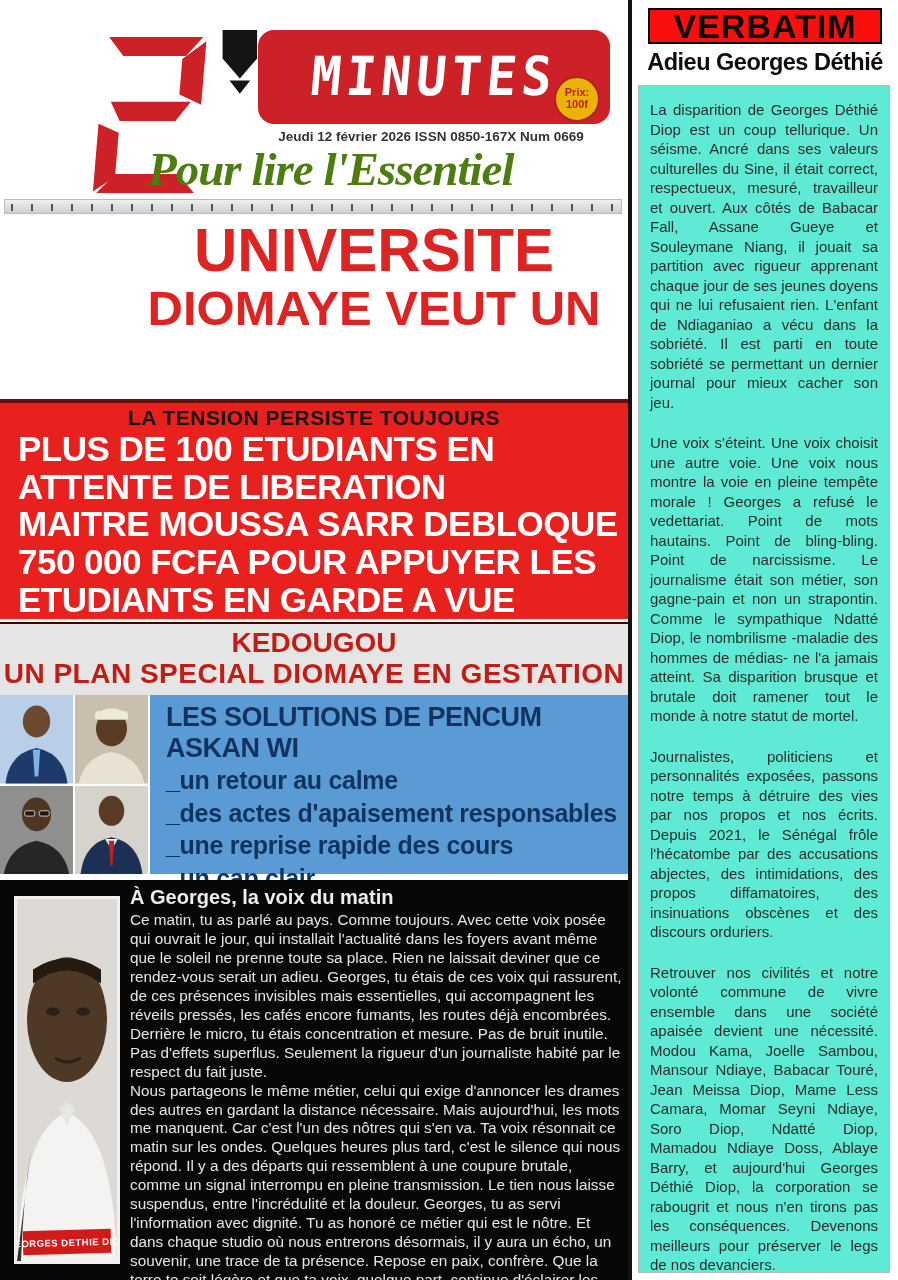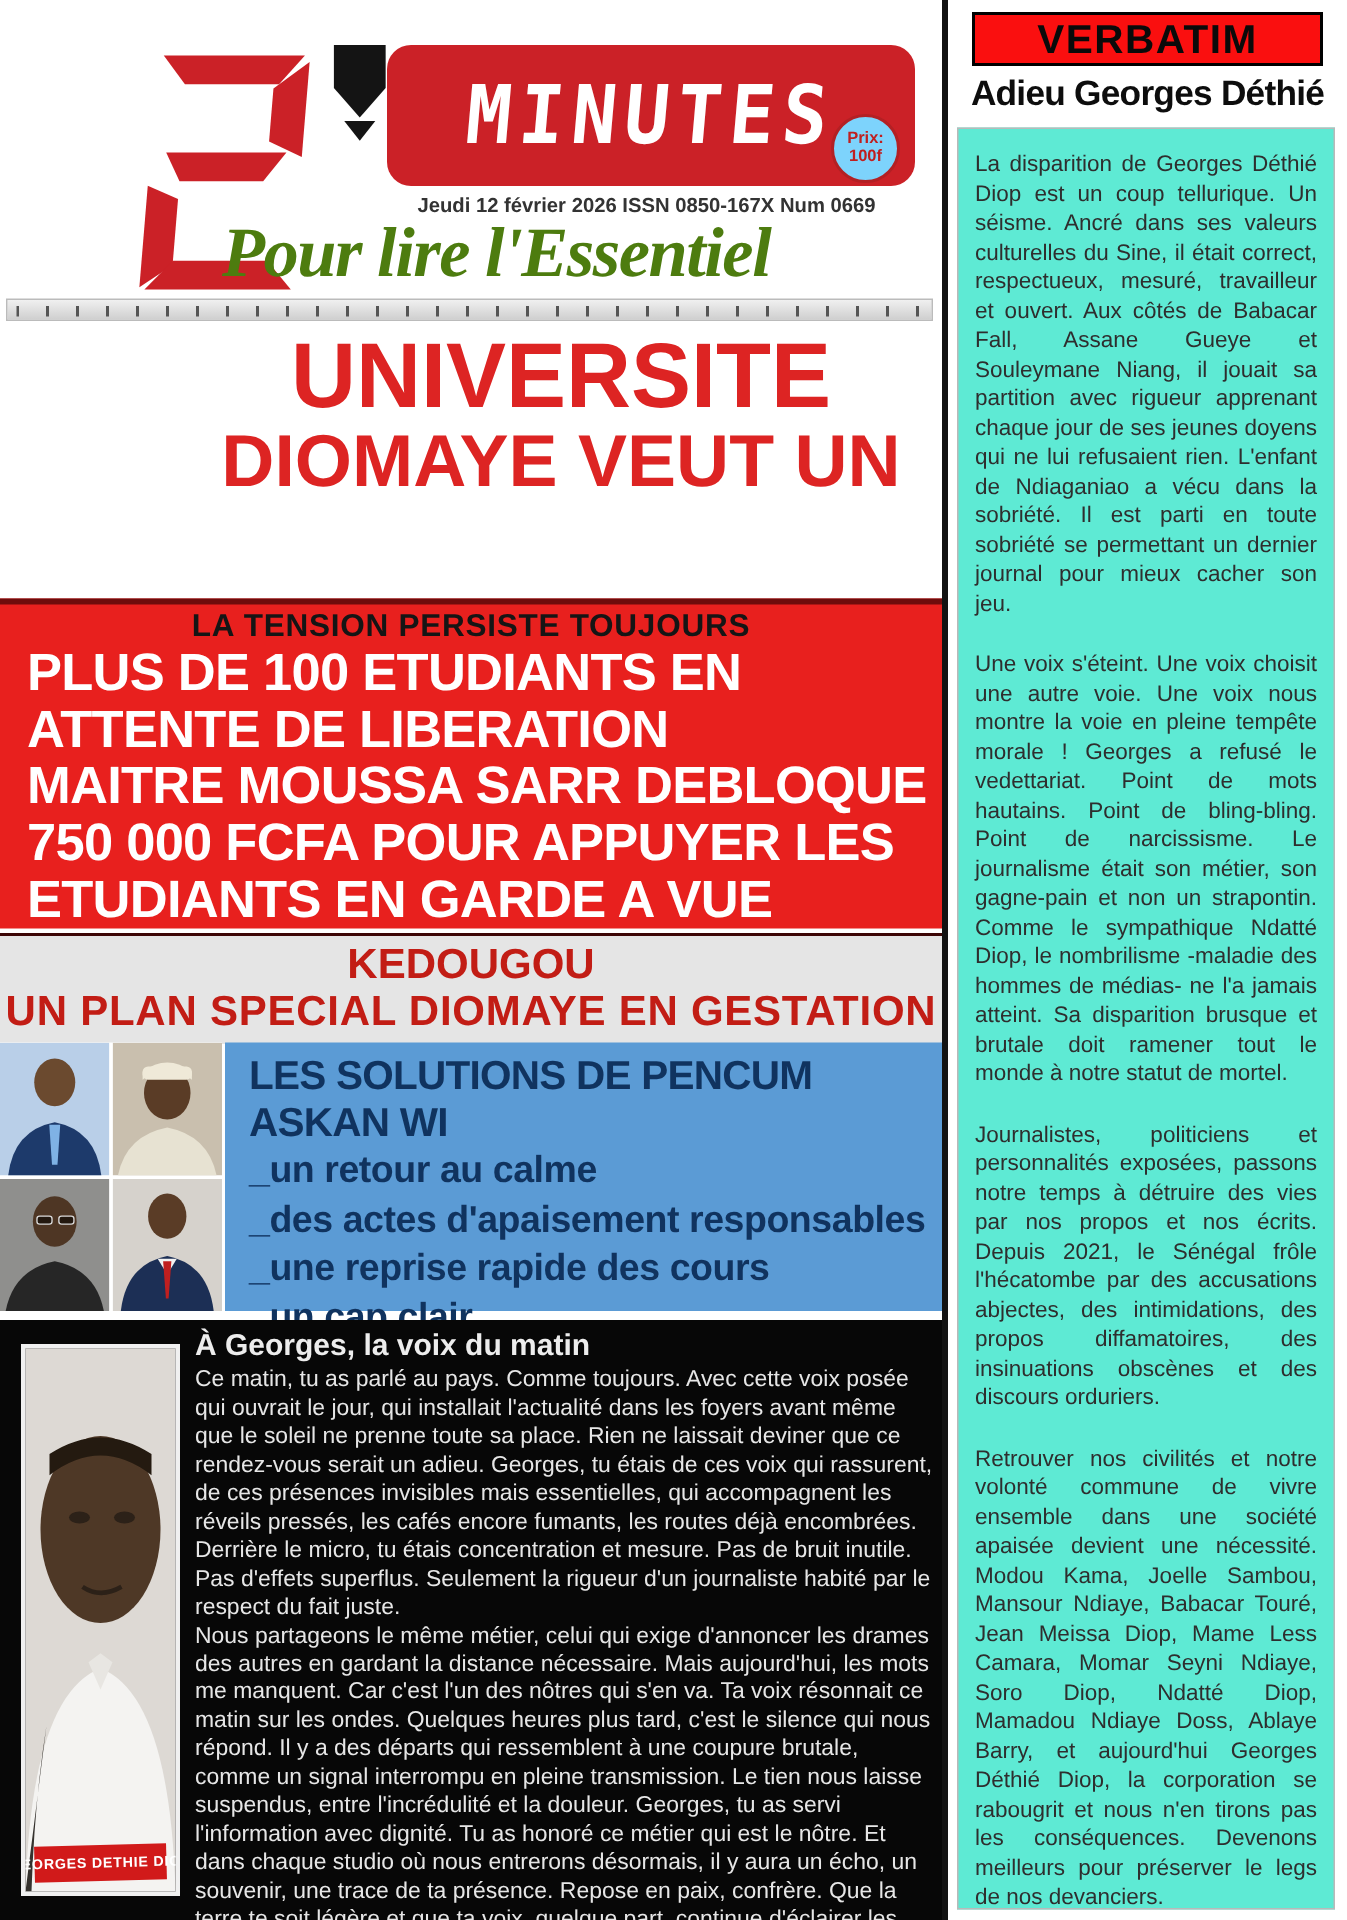--- a/index.html
+++ b/index.html
@@ -19,21 +19,21 @@
     position:absolute; left:258px; top:30px; width:352px; height:94px;
     background:#cb2127; border-radius:16px;
     display:flex; align-items:center; justify-content:center;
   }
   .minutes-word {
     color:#fff; font-family:"DejaVu Sans Mono", monospace; font-weight:bold;
     font-size:50px; letter-spacing:5px; transform:skewX(-5deg) scaleY(1.08);
   }
   .price-badge {
     position:absolute; left:554px; top:76px; width:46px; height:46px;
-    background:#7dd3fc; border:2px solid #b32024; border-radius:50%;
+    background:#eab308; border:2px solid #b32024; border-radius:50%;
     display:flex; flex-direction:column; align-items:center; justify-content:center;
     color:#c01f1f; font-weight:bold; font-size:11px; line-height:1.05; z-index:3;
   }
   .date-line {
     position:absolute; left:248px; top:129px; width:366px; text-align:center;
     font-size:13.5px; font-weight:bold; color:#333;
   }
   .tagline {
     position:absolute; left:148px; top:142px; width:478px;
     font-family:"Liberation Serif", serif; font-style:italic; font-weight:bold;
@@ -108,21 +108,21 @@
 
   
   .divider { position:absolute; left:628px; top:0; width:4px; height:1280px; background:#121212; }
 
   
   .right-col { position:absolute; left:636px; top:0; width:258px; height:1280px; }
   .verbatim-header {
     margin:8px auto 0; width:234px; height:36px;
     background:#fa0f0f; border:2px solid #000;
     display:flex; align-items:center; justify-content:center;
-    font-size:27px; font-weight:800; color:#0a0a0a; letter-spacing:1px;
+    font-size:34px; font-weight:800; color:#0a0a0a; letter-spacing:1px;
   }
   .verbatim-title { text-align:center; font-size:23.5px; font-weight:bold; color:#0d0d0d; margin-top:5px; letter-spacing:-.5px; white-space:nowrap; }
   .verbatim-body {
     margin-top:9px; margin-left:2px; width:252px; height:1188px;
     background:#5eead4; border:1px solid #b9b9b9;
     padding:14px 11px 0 11px; overflow:hidden;
   }
   .v-para { font-size:15px; line-height:1.3; color:#2e2e2e; text-align:justify; margin-bottom:21px; }
 </style>
 </head>

